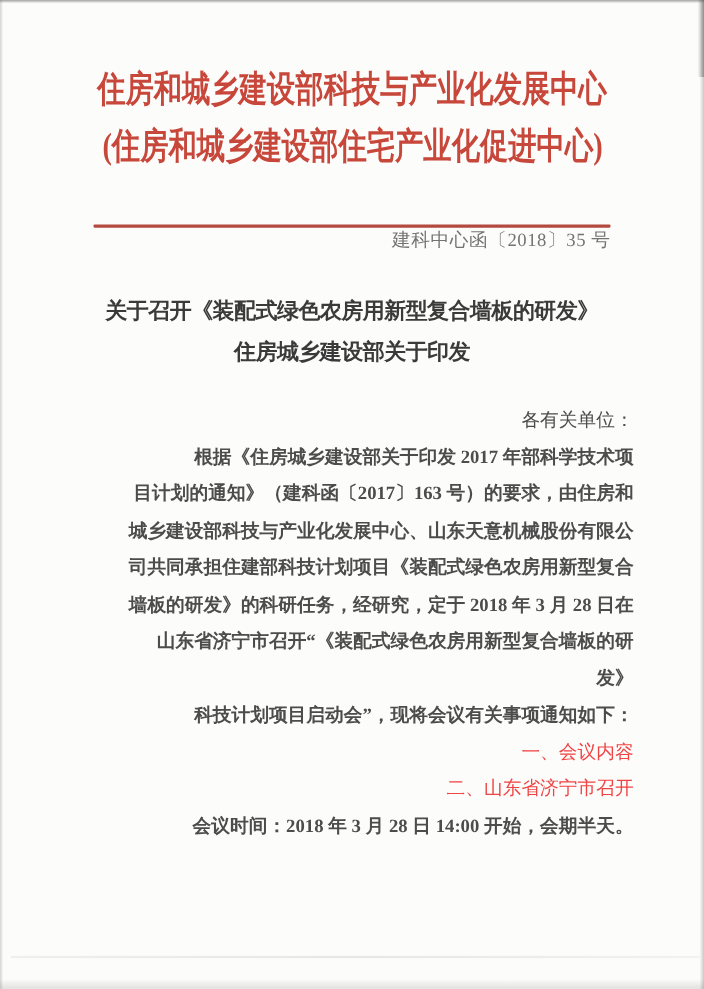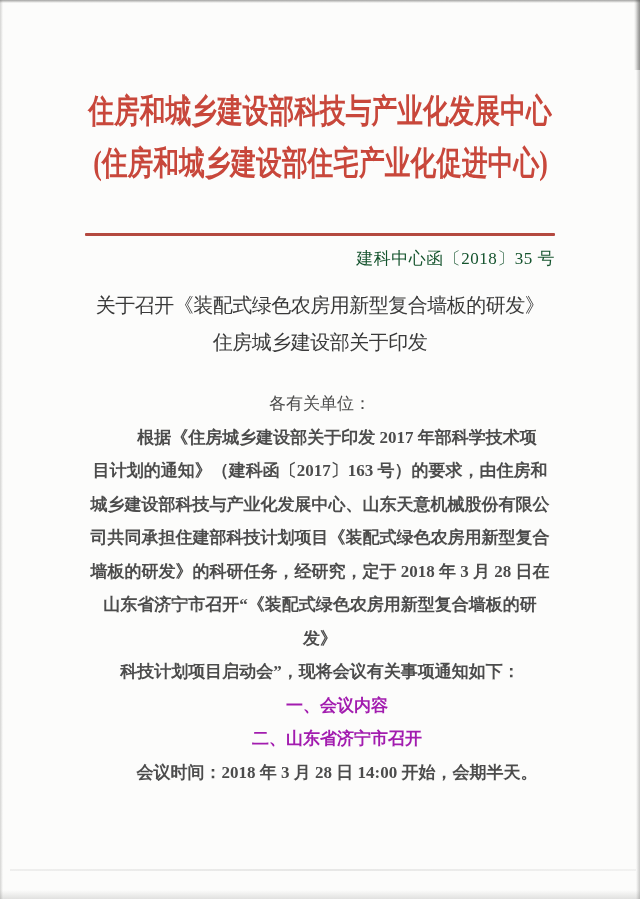--- a/index.html
+++ b/index.html
@@ -45,21 +45,21 @@
     z-index: 5;
   }
   .paper-fold {
     position: absolute; left: 10px; right: 4px; bottom: 28px; height: 2px;
     background: linear-gradient(to right, rgba(120,120,118,.10), rgba(120,120,118,.16), rgba(120,120,118,.08));
     z-index: 4;
   }
 
   
   .letterhead {
-    padding-top: 85px;
+    padding-top: 56px;
     text-align: center;
     text-decoration: underline;
   }
   .lh-line {
     line-height: 52px;
     font-size: 33px;
     font-weight: bold;
     color: var(--letterhead-red, #c8473b);
     white-space: nowrap;
   }
@@ -71,60 +71,59 @@
 
   .red-rule {
     margin: 44px 0 0 85px;
     width: 470px;
     height: 3px;
     background: var(--rule-red, #b4493f);
     border-radius: 1px;
   }
 
   .doc-number {
-    margin-top: 11px;
     margin-right: 85px;
     text-align: right;
     font-size: 17px;
     letter-spacing: 0.5px;
-    color: #14532d;
+    color: #737373;
   }
 
   
   .title {
-    margin-top: 17px;
+    margin-top: 35px;
     text-align: center;
     font-size: 20px;
-    font-weight: normal;
+    font-weight: bold;
     letter-spacing: -0.5px;
     line-height: 37px;
     color: var(--title-ink, #3a3a3a);
   }
 
   
   .body-text {
-    margin: 26px 90px 0 90px;
+    margin: 26px 90px 0 116px;
     width: 460px;
     font-size: 17px;
     line-height: 33.5px;
     color: var(--ink, #4c4c4c);
-    text-align: center;
+    text-align: right;
   }
   .salutation {
     white-space: pre-line;
   }
   .para {
     white-space: pre-line;
     text-indent: 2em;
     font-weight: bold;
   }
   .section-heading {
-    font-weight: bold;
+    font-weight: normal;
     text-indent: 2em;
-    color: #a21caf;
+    color: #ef4444;
   }
 </style>
 </head>
 <body>
 
 <div class="page">
 
   <div class="edge-top"></div>
   <div class="edge-left"></div>
   <div class="edge-right"></div>

